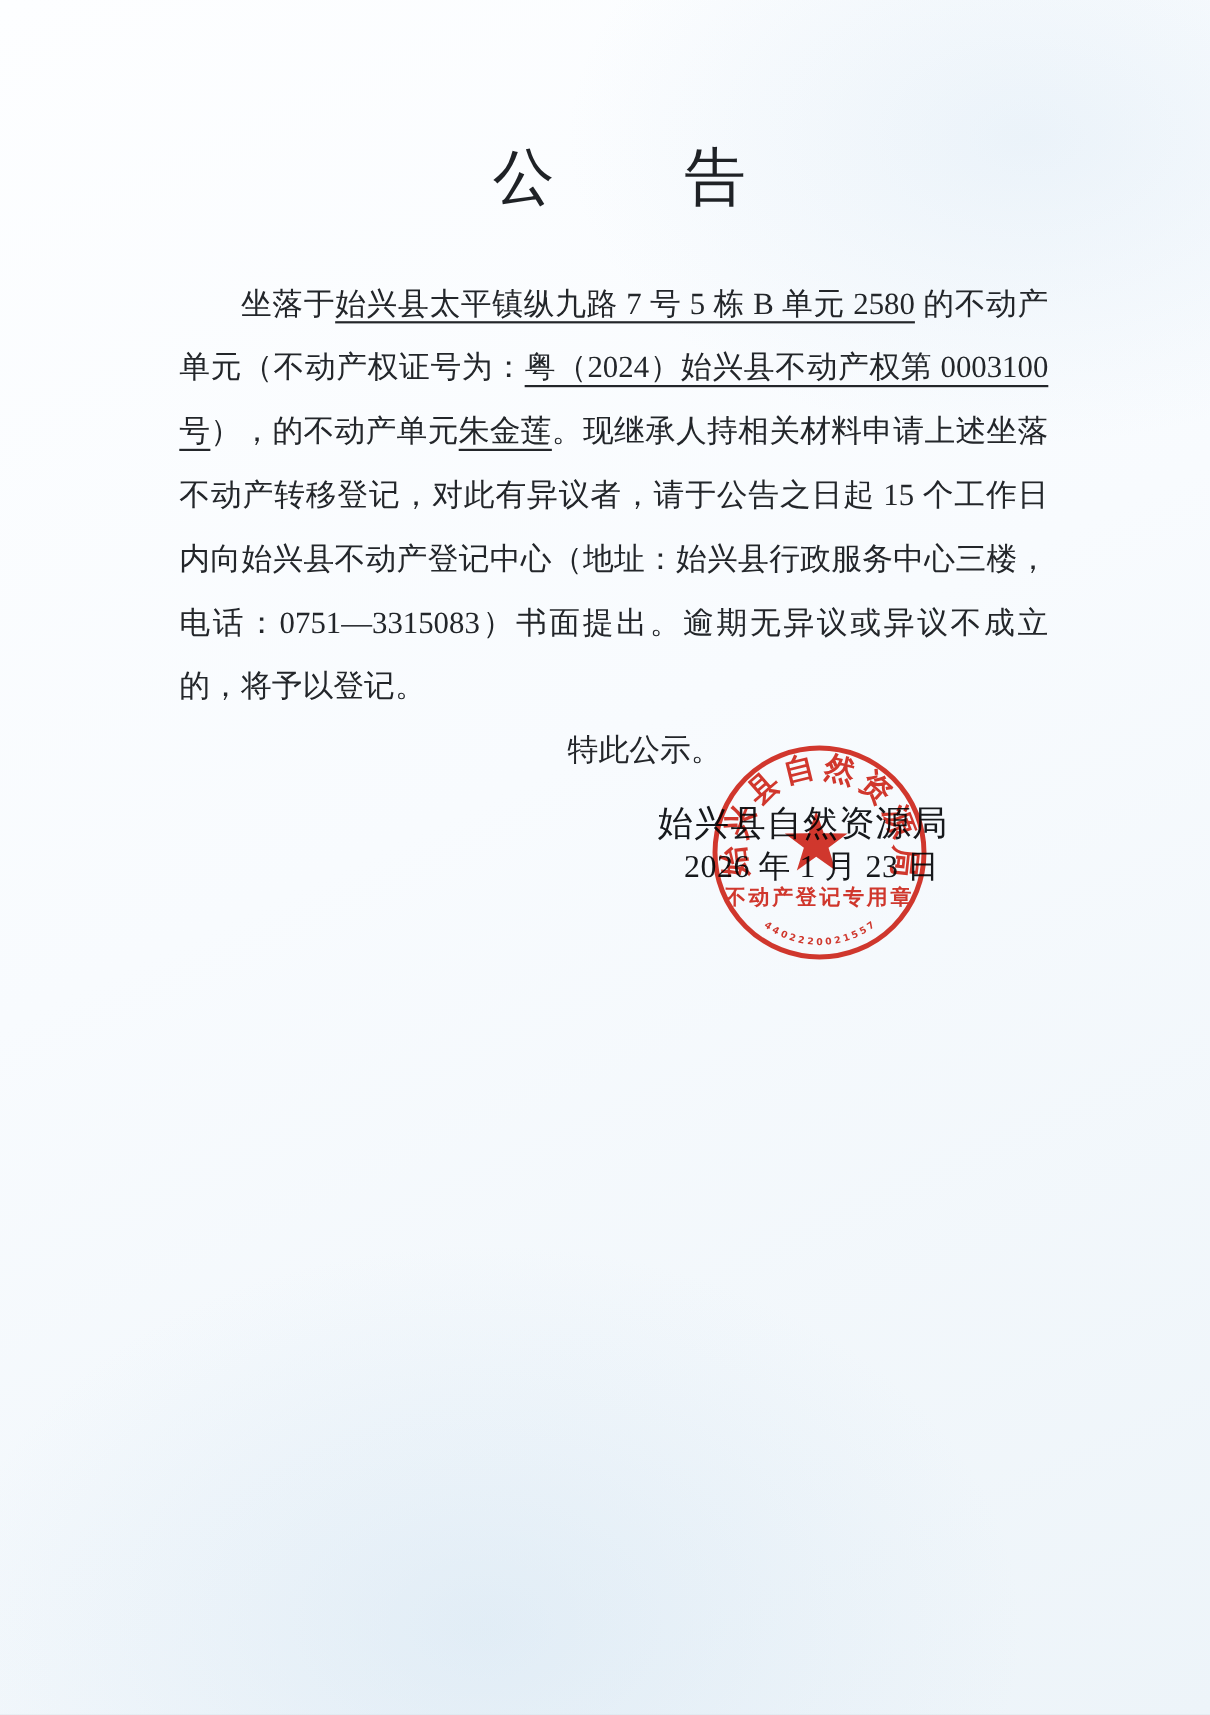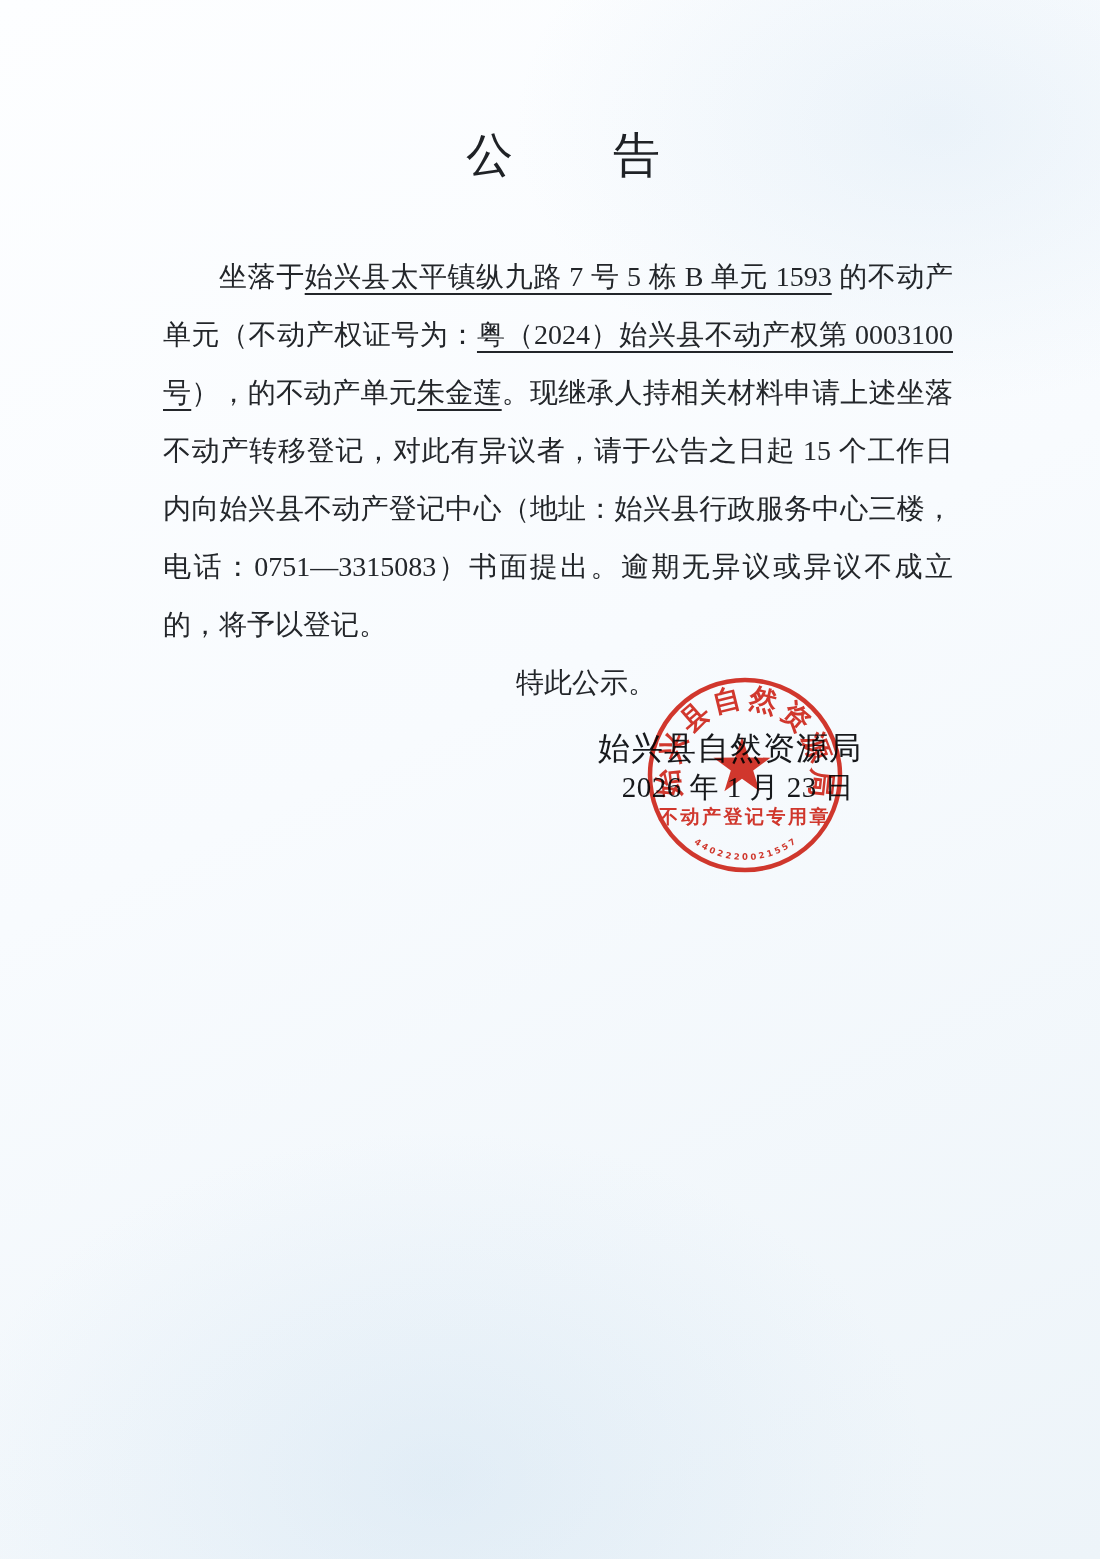--- a/index.html
+++ b/index.html
@@ -16,21 +16,21 @@
       linear-gradient(155deg, #fdfeff 0%, #f8fbfe 45%, #edf4f9 100%);
     color: #23262a;
   }
   .title {
     position: absolute;
     top: 124px;
     left: 0;
     right: 0;
     margin: 0;
     text-align: center;
-    font-size: 47px;
+    font-size: 56px;
     font-weight: 500;
     letter-spacing: 2px;
     white-space: pre;
     color: #1f2226;
     padding-left: 28px;
   }
   .body-text {
     position: absolute;
     top: 248px;
     left: 163px;
@@ -84,21 +84,21 @@
   .seal svg { width: 100%; height: 100%; }
 </style>
 </head>
 <body>
 
 <div class="page">
 
   <h1 class="title">公　　告</h1>
 
   <div class="body-text" id="body-paragraphs">
-      <p><span>坐落于</span><span class="u-seg">始兴县太平镇纵九路 7 号 5 栋 B 单元 1593</span><span> 的不动产单元（不动产权证号为：</span><span class="u-seg">粤（2024）始兴县不动产权第 0003100 号</span><span>），的不动产单元</span><span class="u-seg">朱金莲</span><span>。现继承人持相关材料申请上述坐落不动产转移登记，对此有异议者，请于公告之日起 15 个工作日内向始兴县不动产登记中心（地址：始兴县行政服务中心三楼，电话：0751—3315083）书面提出。逾期无异议或异议不成立的，将予以登记。</span></p>
+      <p><span>坐落于</span><span class="u-seg">始兴县太平镇纵九路 7 号 5 栋 B 单元 2580</span><span> 的不动产单元（不动产权证号为：</span><span class="u-seg">粤（2024）始兴县不动产权第 0003100 号</span><span>），的不动产单元</span><span class="u-seg">朱金莲</span><span>。现继承人持相关材料申请上述坐落不动产转移登记，对此有异议者，请于公告之日起 15 个工作日内向始兴县不动产登记中心（地址：始兴县行政服务中心三楼，电话：0751—3315083）书面提出。逾期无异议或异议不成立的，将予以登记。</span></p>
       <p class="no-justify"><span>特此公示。</span></p>
     </div>
 
   <div class="sig-org">始兴县自然资源局</div>
   <div class="sig-date">2026 年 1 月 23 日</div>
 
   <div class="seal">
     <svg viewBox="0 0 200 200" xmlns="http://www.w3.org/2000/svg">
       <circle id="seal-circle" cx="100" cy="100" r="95" fill="none" stroke-width="4.5" stroke="#d5291d"></circle>
       <polygon id="seal-star" points="97.0,62.0 103.9,82.5 125.5,82.7 108.2,95.6 114.6,116.3 97.0,103.8 79.4,116.3 85.8,95.6 68.5,82.7 90.1,82.5" fill="#d5291d"></polygon>

